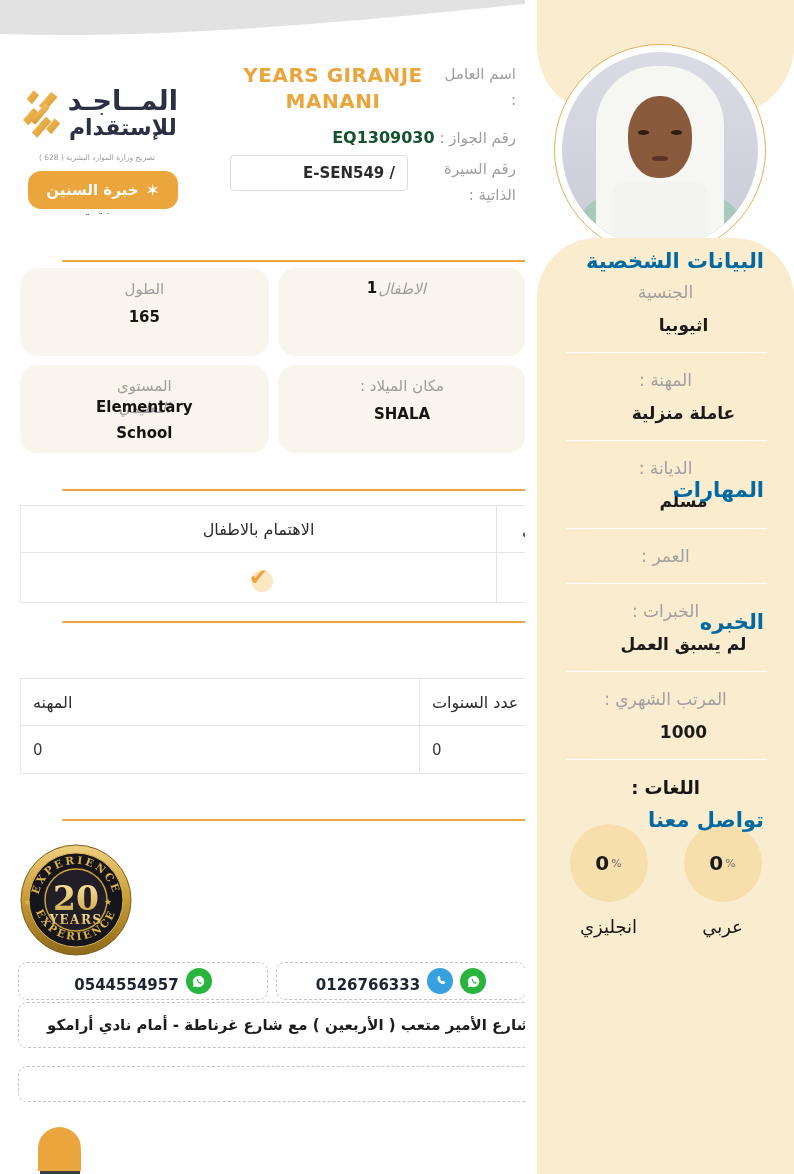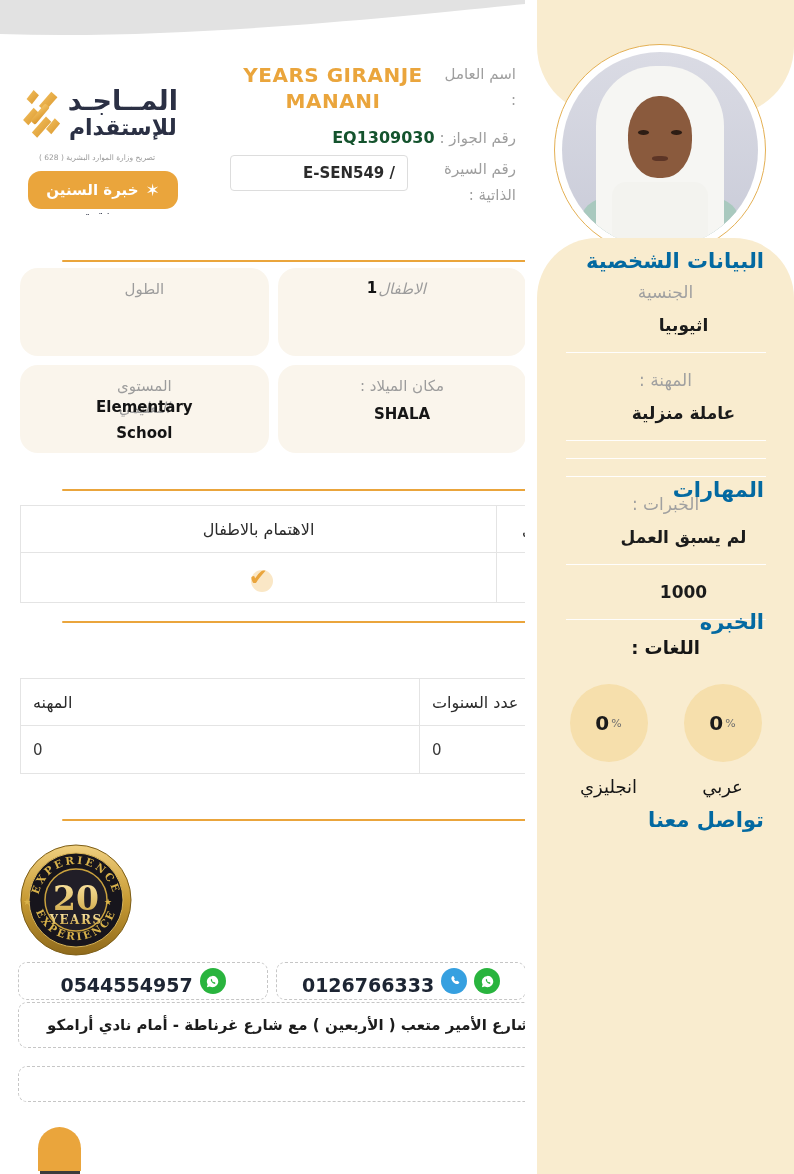--- a/index.html
+++ b/index.html
@@ -66,21 +66,21 @@
   .check::before{content:"";position:absolute;width:22px;height:22px;border-radius:50%;background:#fae7c6;right:1px;top:7px;}
   .check span{position:relative;color:#eaa53c;font-size:23px;font-weight:bold;line-height:1;}
 
   
   .badge-wrap{left:18px;top:842px;width:116px;height:116px;}
   .qr-wrap{right:10px;top:848px;width:102px;height:102px;background:#fff;}
   .qr-logo{position:absolute;left:50%;top:50%;transform:translate(-50%,-50%);width:32px;height:32px;}
   .phones{left:18px;right:10px;top:962px;display:flex;gap:8px;}
   .pbox{flex:1;height:38px;border:1.5px dashed #c6c6c6;border-radius:9px;background:#fff;
     display:flex;align-items:center;justify-content:center;gap:7px;box-sizing:border-box;}
-  .pnum{font-weight:bold;font-size:19px;color:#1d2533;direction:ltr;margin-top:8px;}
+  .pnum{font-weight:bold;font-size:15px;color:#1d2533;direction:ltr;margin-top:8px;}
   .cicon{width:26px;height:26px;border-radius:50%;display:flex;align-items:center;justify-content:center;flex:none;}
   .cicon svg{width:15px;height:15px;}
   .c-blue{background:#36a0e0;}
   .c-green{background:#29b43e;}
   .c-red{background:#ef3950;width:23px;height:23px;}
   .c-yellow{background:#ffca1a;width:25px;height:25px;}
   .addr{left:18px;right:10px;top:1002px;border:1.5px dashed #c6c6c6;border-radius:9px;background:#fff;
     padding:9px 12px;display:flex;align-items:center;gap:9px;box-sizing:border-box;}
   .addr-text{flex:1;font-weight:bold;font-size:15px;color:#1c1c1c;line-height:1.75;text-align:right;}
   .social{left:18px;right:10px;top:1066px;height:36px;border:1.5px dashed #c6c6c6;border-radius:9px;background:#fff;
@@ -182,20 +182,21 @@
       <div class="tail">ة</div>
     </div>
     <div class="card">
       <span class="ovl">
         <span class="lab">الاطفال</span>
         <span class="oval shift">1</span>
       </span>
     </div>
     <div class="card">
       <div class="lab">الطول</div>
+      <div class="val">165</div>
     </div>
     <div class="card">
       <div class="lab">الوزن</div>
       <div class="val">58</div>
     </div>
     <div class="card">
       <div class="lab">مكان الميلاد :</div>
       <div class="val">SHALA</div>
     </div>
     <div class="card">
@@ -748,30 +749,36 @@
       <div class="sfield">
         <div class="slab">الجنسية</div>
         <div class="sval">اثيوبيا</div>
       </div>
       <div class="ssep"></div>
       <div class="sfield">
         <div class="slab">المهنة :</div>
         <div class="sval">عاملة منزلية</div>
       </div>
       <div class="ssep"></div>
+      <div class="sfield">
+        <div class="slab">الديانة :</div>
+        <div class="sval">مسلم</div>
+      </div>
       <div class="ssep"></div>
       <div class="sfield">
+        <div class="slab">العمر :</div>
       </div>
       <div class="ssep"></div>
       <div class="sfield">
         <div class="slab">الخبرات :</div>
         <div class="sval">لم يسبق العمل</div>
       </div>
       <div class="ssep"></div>
       <div class="sfield">
+        <div class="slab">المرتب الشهري :</div>
         <div class="sval">1000</div>
       </div>
       <div class="ssep"></div>
 
       <div class="lang-title">اللغات :</div>
       <div class="langs">
         <div class="lang">
           <div class="circ">
             <span class="pct-sym">%</span>
               <span class="pct-val">0</span>

